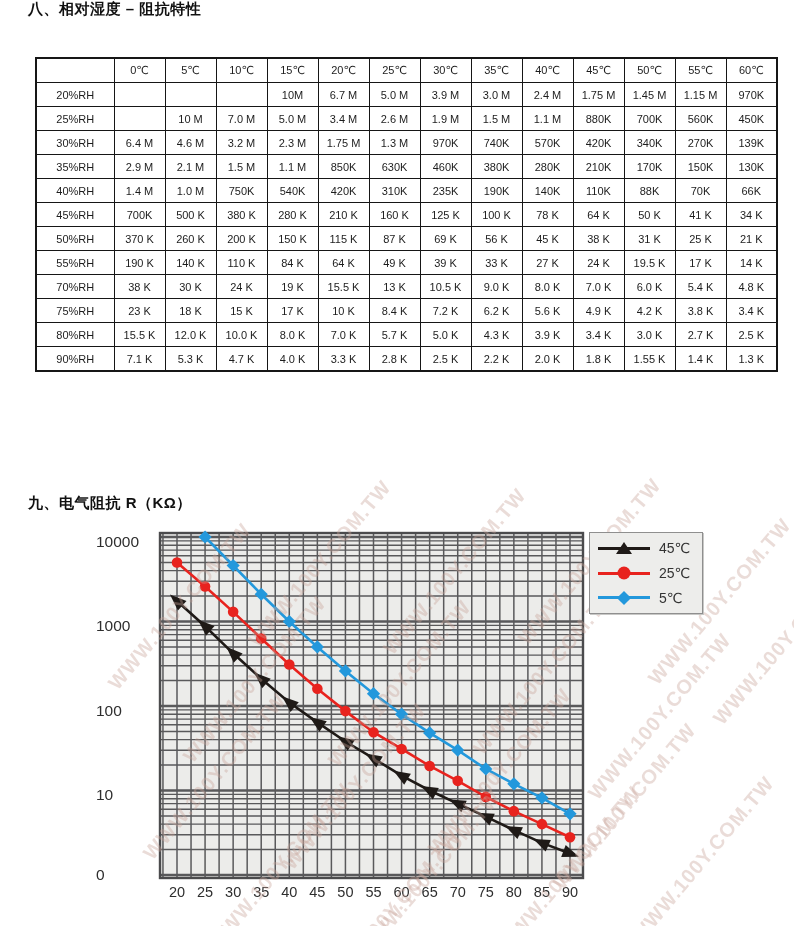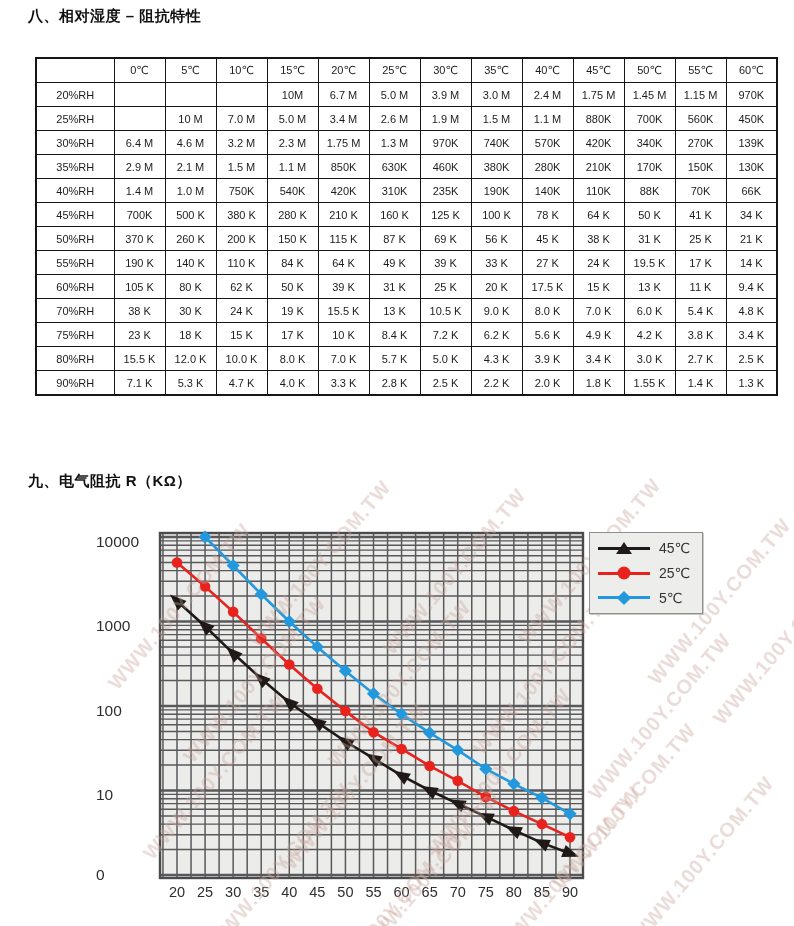--- a/index.html
+++ b/index.html
@@ -5,22 +5,22 @@
   html,body{margin:0;padding:0;}
   body{
     width:794px;height:926px;position:relative;background:#ffffff;
     font-family:"Liberation Sans","DejaVu Sans",sans-serif;color:#1c1c1c;
     overflow:hidden;
   }
   .sec-title{
     position:absolute;left:28px;font-size:15px;font-weight:bold;color:#111;
     letter-spacing:0.5px;white-space:nowrap;
   }
-  #title-8{top:7px;}
-  #title-9{top:472px;}
+  #title-8{top:0;}
+  #title-9{top:494px;}
   
   #rh-table-wrap{position:absolute;left:35px;top:57px;}
   table.rh{
     border-collapse:collapse;table-layout:fixed;width:742px;
     border:2px solid #161616;
   }
   table.rh td{
     border:1px solid #161616;height:23px;padding:0 1px;
     font-size:11px;text-align:center;vertical-align:middle;color:#1c1c1c;
     overflow:hidden;white-space:nowrap;
@@ -214,36 +214,20 @@
           <td>84 K</td>
           <td>64 K</td>
           <td>49 K</td>
           <td>39 K</td>
           <td>33 K</td>
           <td>27 K</td>
           <td>24 K</td>
           <td>19.5 K</td>
           <td>17 K</td>
           <td>14 K</td>
-        </tr>
-        <tr>
-          <td>60%RH</td>
-          <td>105 K</td>
-          <td>80 K</td>
-          <td>62 K</td>
-          <td>50 K</td>
-          <td>39 K</td>
-          <td>31 K</td>
-          <td>25 K</td>
-          <td>20 K</td>
-          <td>17.5 K</td>
-          <td>15 K</td>
-          <td>13 K</td>
-          <td>11 K</td>
-          <td>9.4 K</td>
         </tr>
         <tr>
           <td>70%RH</td>
           <td>38 K</td>
           <td>30 K</td>
           <td>24 K</td>
           <td>19 K</td>
           <td>15.5 K</td>
           <td>13 K</td>
           <td>10.5 K</td>

